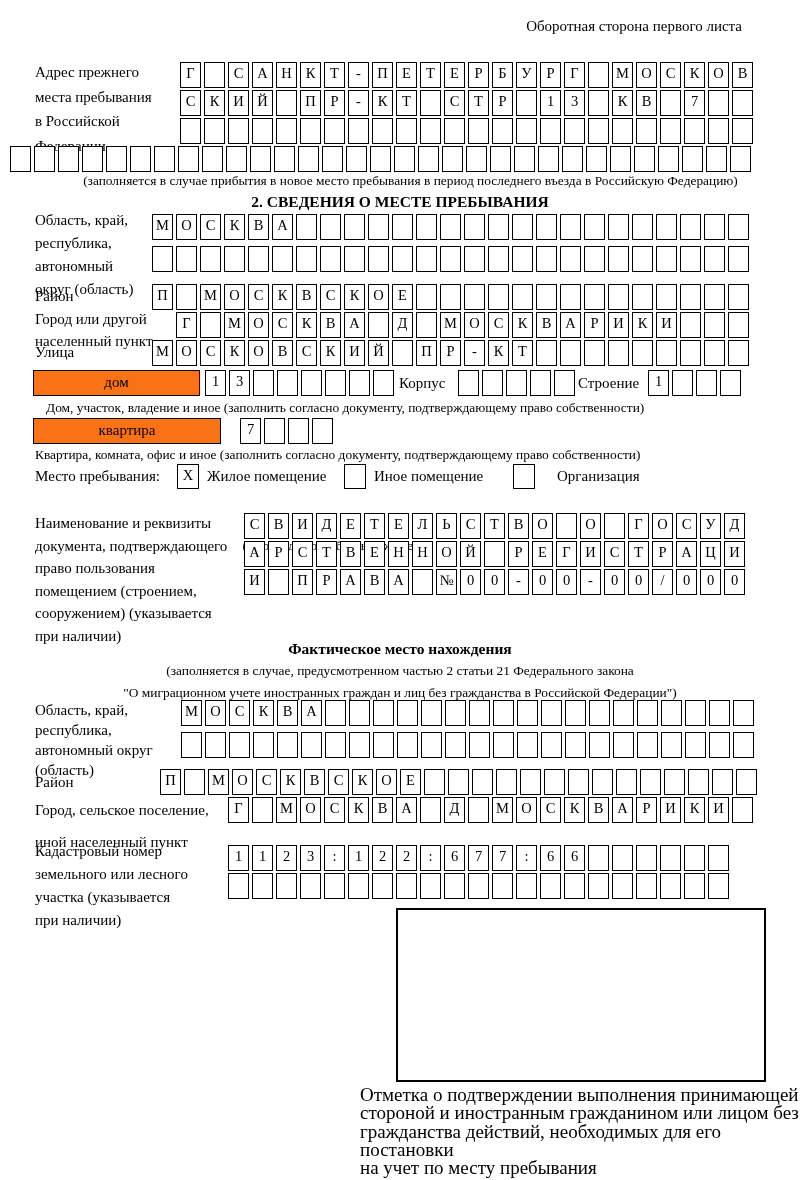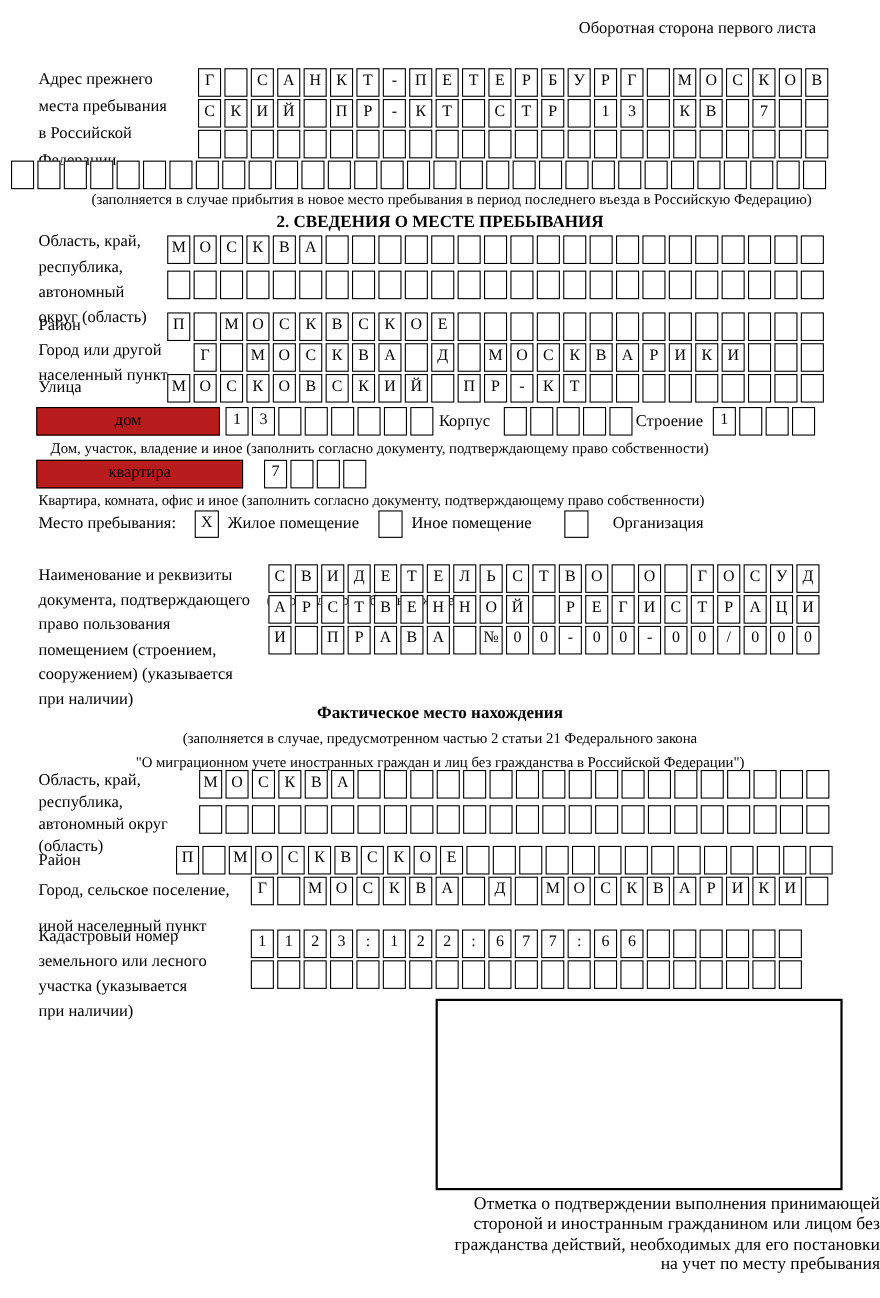--- a/index.html
+++ b/index.html
@@ -6,25 +6,25 @@
   #page{position:relative;width:800px;height:1180px;background:#ffffff;color:#000;
         font-family:"Liberation Serif","DejaVu Serif",serif;overflow:hidden;}
   .lbl{position:absolute;font-size:15px;line-height:23px;white-space:pre-line;}
   .sm{font-size:13.4px;line-height:17px;}
   .center{left:0;right:0;text-align:center;}
   .bold{font-weight:bold;}
   .cellrow{position:absolute;display:flex;white-space:nowrap;}
   .cell{box-sizing:border-box;flex:0 0 auto;width:21px;height:26px;border:1.8px solid #000;
         margin-right:3px;text-align:center;font-size:14.5px;line-height:21px;overflow:hidden;background:#fff;}
   .wbox{position:absolute;box-sizing:border-box;height:26px;border:1.8px solid #000;
-        text-align:center;font-size:15px;line-height:22px;background:#b91c1c;}
+        text-align:center;font-size:15px;line-height:22px;background:#f97316;}
   .cbox{position:absolute;box-sizing:border-box;width:22px;height:25px;border:1.8px solid #000;
         text-align:center;font-size:14.5px;line-height:21px;background:#fff;}
   .stampbox{position:absolute;border:2px solid #000;background:#fff;}
-  .caption{position:absolute;text-align:right;font-size:16px;line-height:18.3px;white-space:pre-line;}
+  .caption{position:absolute;text-align:left;font-size:19px;line-height:18.3px;white-space:pre-line;}
 </style>
 </head>
 <body>
 
 <div id="page">
 
   <div class="lbl" style="top:15px;right:58px;">Оборотная сторона первого листа</div>
 
   <div class="lbl" style="left:35px;top:60px;line-height:24.5px;">Адрес прежнего
 места пребывания

